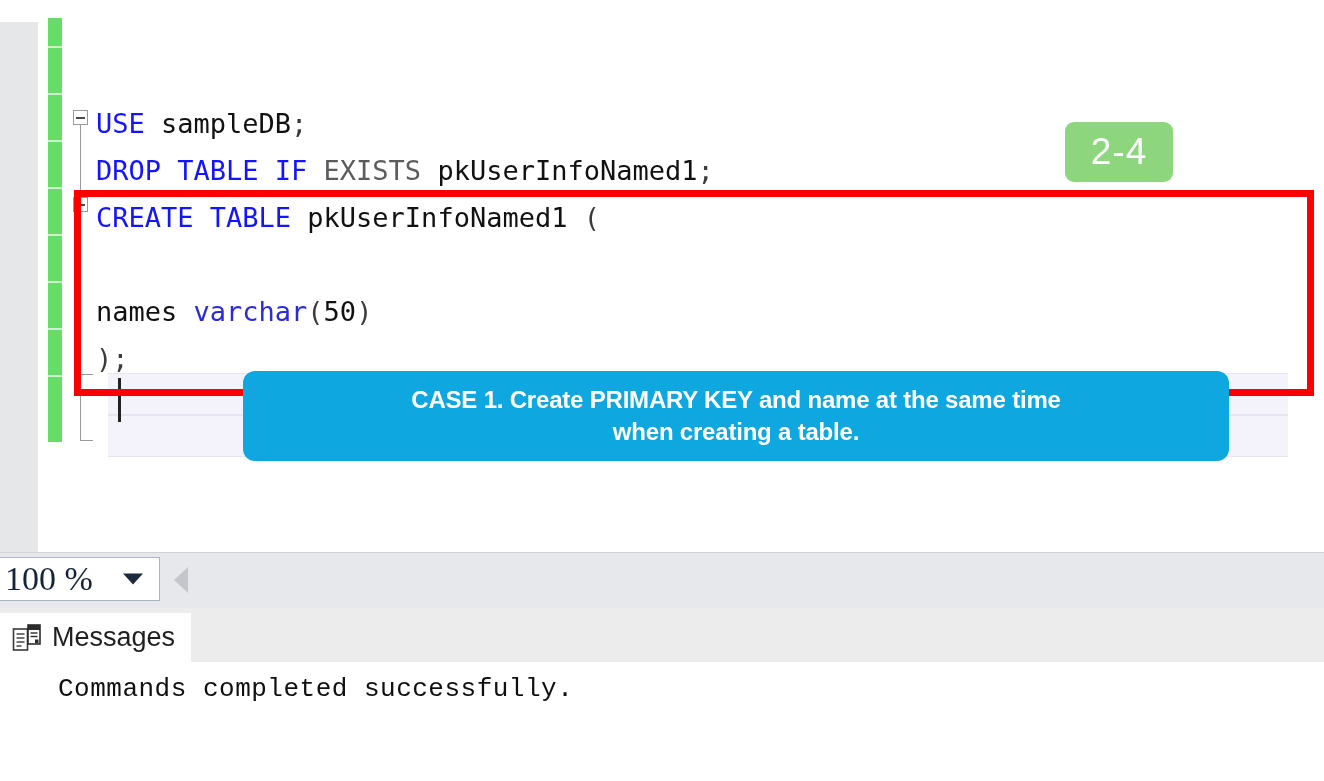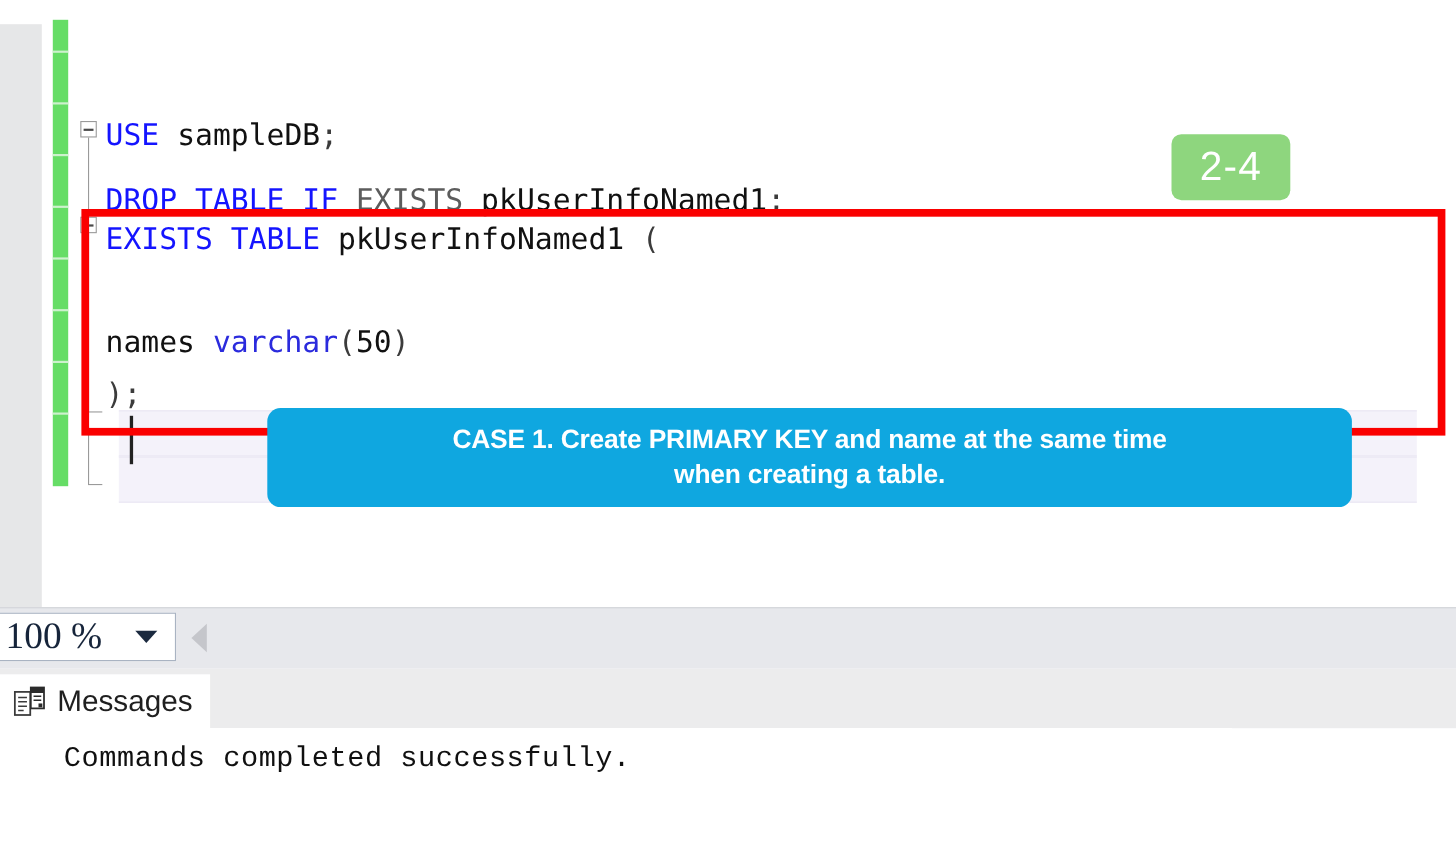--- a/index.html
+++ b/index.html
@@ -298,22 +298,22 @@
     <div class="fold-line" style="left:10px; top:388px; height:52px;"></div>
     <div class="fold-foot" style="left:10px; top:440px; width:13px;"></div>
   </div>
 
   <div id="code-surface">
     <div class="cur-line-hl" style="left:12px; top:373px; width:1180px; height:42px;"></div>
     <div class="cur-line-hl" style="left:12px; top:415px; width:1180px; height:42px;"></div>
     <div id="text-caret" style="left:22px; top:378px; height:44px;"></div>
 
   <div class="code-line" style="top: 100px;"><span class="kw">USE</span><span class="plain"> sampleDB</span><span class="punct">;</span></div>
-      <div class="code-line" style="top: 147px; margin-top: 12px;"><span class="kw">DROP TABLE IF </span><span class="gray">EXISTS</span><span class="plain"> pkUserInfoNamed1</span><span class="punct">;</span></div>
-      <div class="code-line" style="top: 194px;"><span class="kw">EXISTS TABLE</span><span class="plain"> pkUserInfoNamed1 </span><span class="punct">(</span></div>
+      <div class="code-line" style="top: 147px;"><span class="kw">DROP TABLE IF </span><span class="gray">EXISTS</span><span class="plain"> pkUserInfoNamed1</span><span class="punct">;</span></div>
+      <div class="code-line" style="top: 194px;"><span class="kw">CREATE TABLE</span><span class="plain"> pkUserInfoNamed1 </span><span class="punct">(</span></div>
       <div class="code-line" style="top: 288px;"><span class="plain">names </span><span class="kw2">varchar</span><span class="punct">(</span><span class="plain">50</span><span class="punct">)</span></div>
       <div class="code-line" style="top: 335px;"><span class="punct">)</span><span class="punct">;</span></div>
     </div>
 
   <div id="red-highlight-box"></div>
 
   <div id="step-badge">2-4</div>
 
   <div id="callout-box">
     <div id="callout-text">

